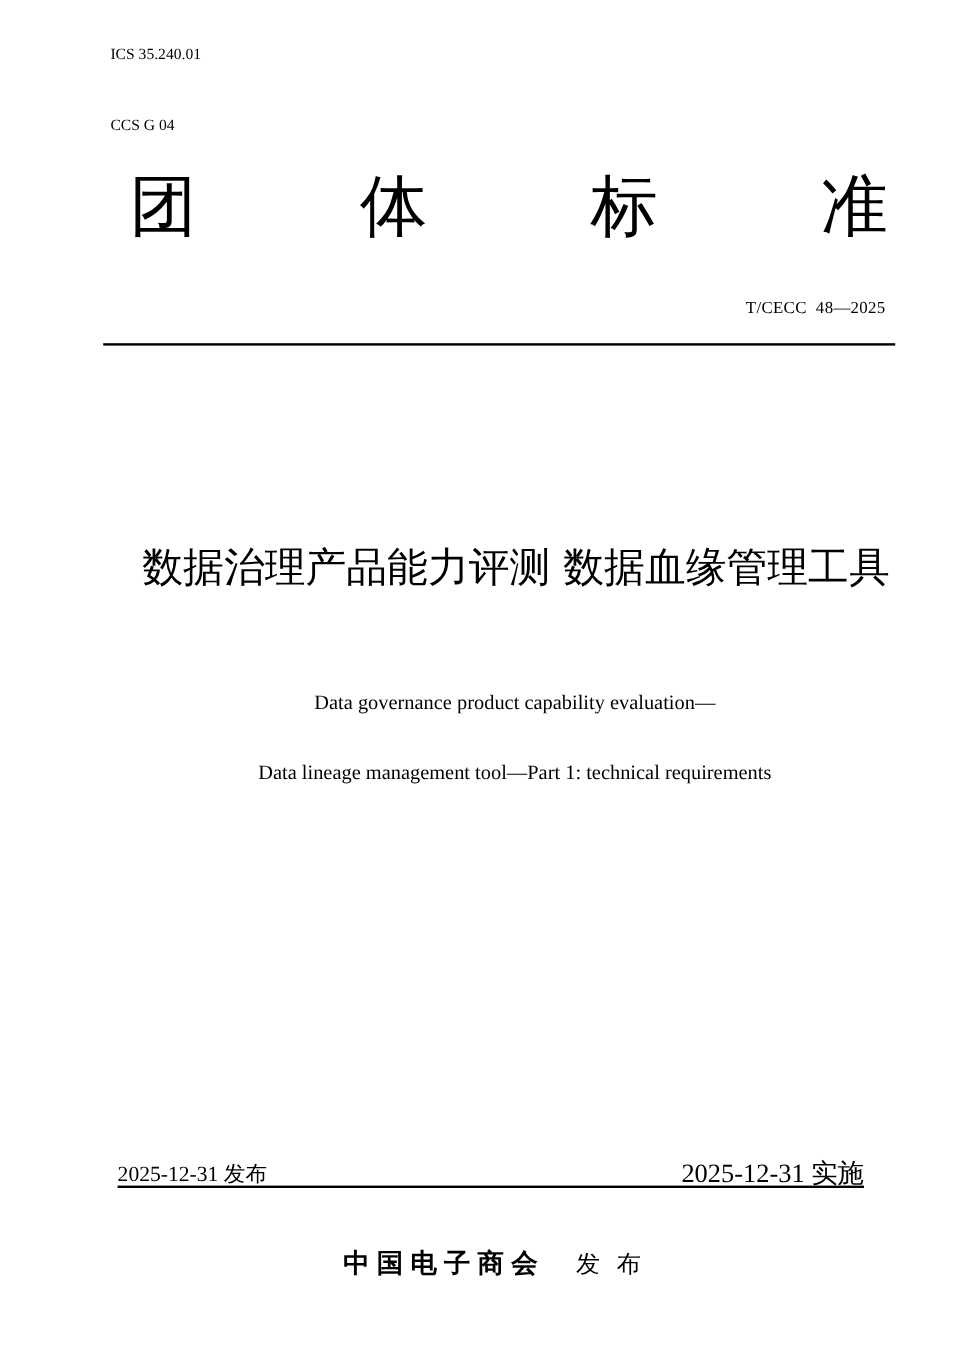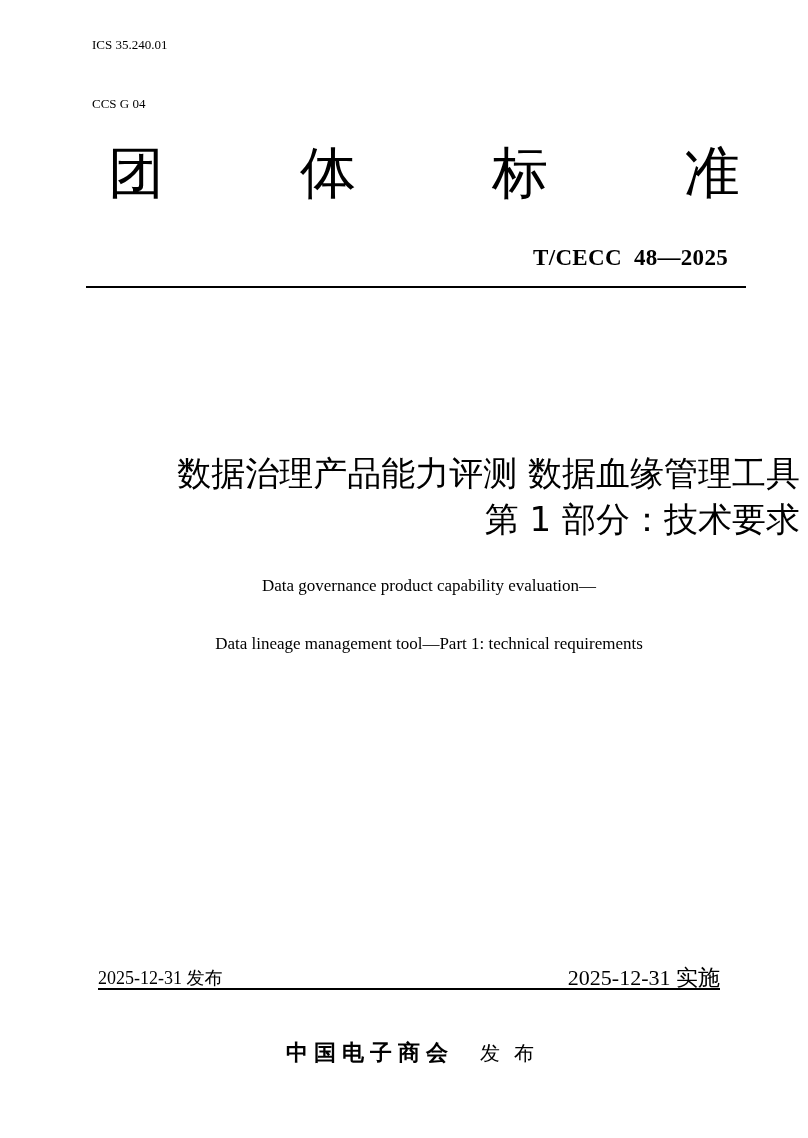--- a/index.html
+++ b/index.html
@@ -33,35 +33,34 @@
       height: 70px;
       display: flex;
       justify-content: space-between;
       align-items: center;
       font-family: "DejaVu Sans", "Liberation Sans", sans-serif;
       font-size: 56px;
       line-height: 70px;
     }
     .std-type span { display: block; }
     .std-number {
-      right: 80px; top: 248px;
-      font-size: 23px;
+      right: 70px; top: 248px;
+      font-size: 14px;
       line-height: 20px;
       letter-spacing: 0.3px;
-      font-weight: bold;
     }
     .rule-top {
       left: 86px; top: 286px;
       width: 660px; height: 2px;
       background: #000000;
     }
     .title-cn {
       left: 60px; top: 450px;
       width: 740px;
-      text-align: right;
+      text-align: center;
       font-family: "DejaVu Sans", "Liberation Sans", sans-serif;
       font-size: 34px;
       line-height: 46px;
     }
     .title-cn div { white-space: nowrap; }
     .title-en-1 {
       left: 0; top: 576px;
       width: 858px;
       text-align: center;
       font-size: 17px;
@@ -120,21 +119,20 @@
   <span>标</span>
   <span>准</span>
 </div>
 
 <div class="abs std-number" style="white-space:pre;">T/CECC  48—2025</div>
 
 <div class="abs rule-top"></div>
 
 <div class="abs title-cn">
   <div>数据治理产品能力评测 数据血缘管理工具</div>
-  <div>第 1 部分：技术要求</div>
 </div>
 
 <div class="abs title-en-1">Data governance product capability evaluation—</div>
 <div class="abs title-en-2">Data lineage management tool—Part 1: technical requirements</div>
 
 <div class="abs date-issue">2025-12-31 发布</div>
 <div class="abs date-impl">2025-12-31 实施</div>
 <div class="abs rule-bottom"></div>
 
 <div class="abs publisher">

